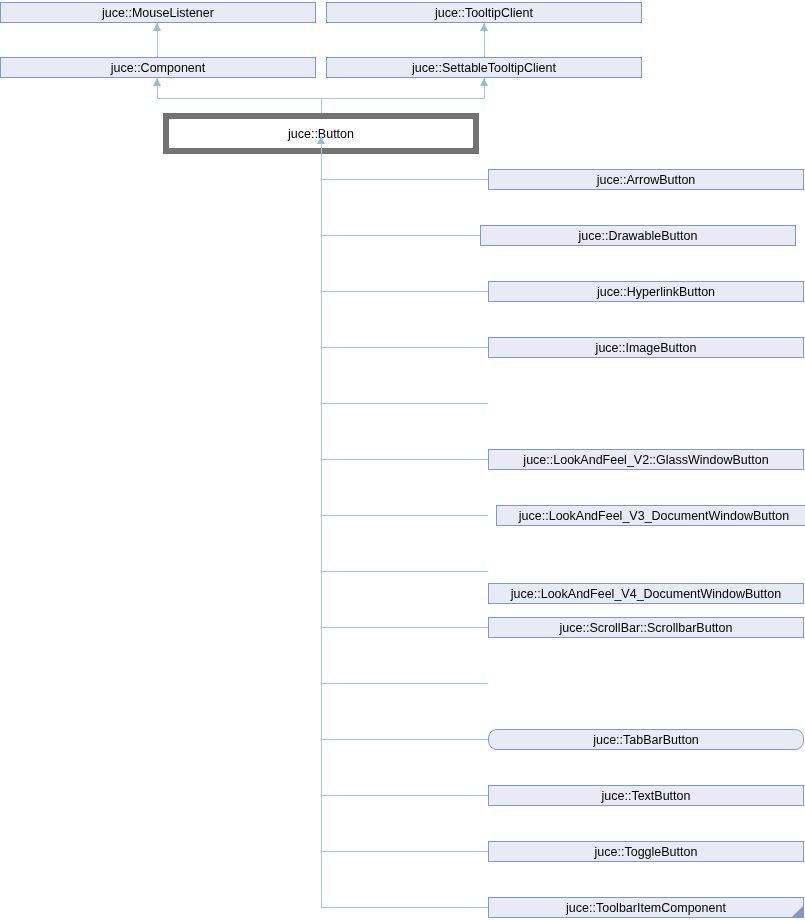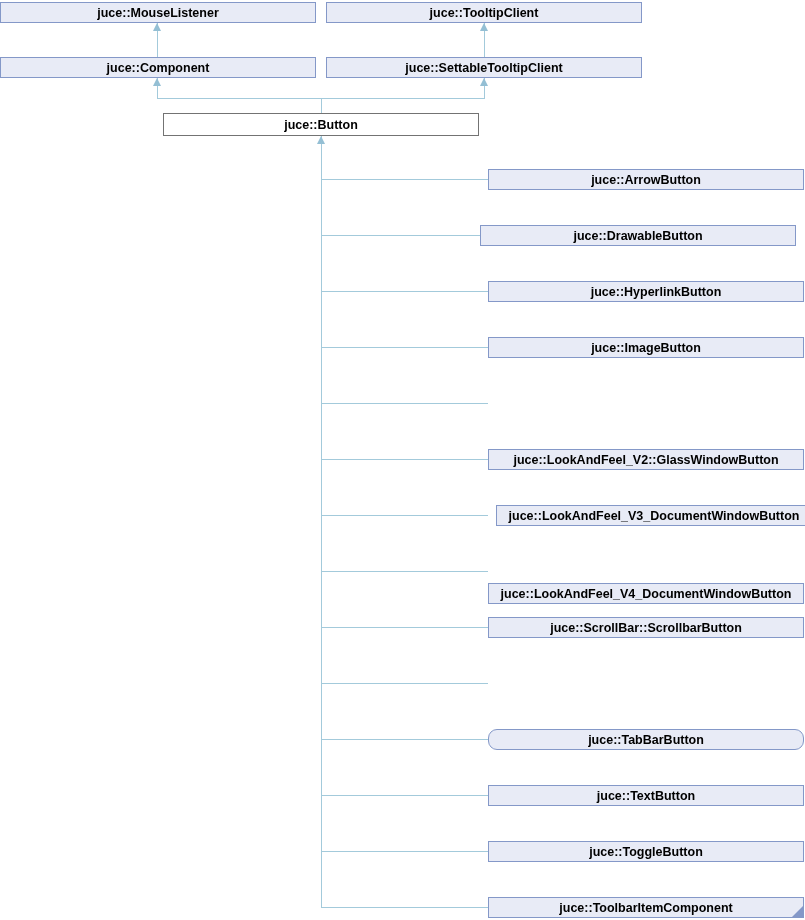--- a/index.html
+++ b/index.html
@@ -22,26 +22,25 @@
     box-sizing: border-box;
     width: 316px;
     height: 21px;
     background: #e8ebf6;
     border: 1px solid #8498c8;
     display: flex;
     align-items: center;
     justify-content: center;
     white-space: nowrap;
     cursor: pointer;
-    font-weight: bold;
   }
   .node.focus {
-    height: 23px;
+    height: 41px;
     background: #ffffff;
-    border: 1px solid #737373;
+    border: 6px solid #737373;
     cursor: default;
   }
   .vline {
     position: absolute;
     width: 1px;
     background: #a3cadb;
   }
   .hline {
     position: absolute;
     height: 1px;

